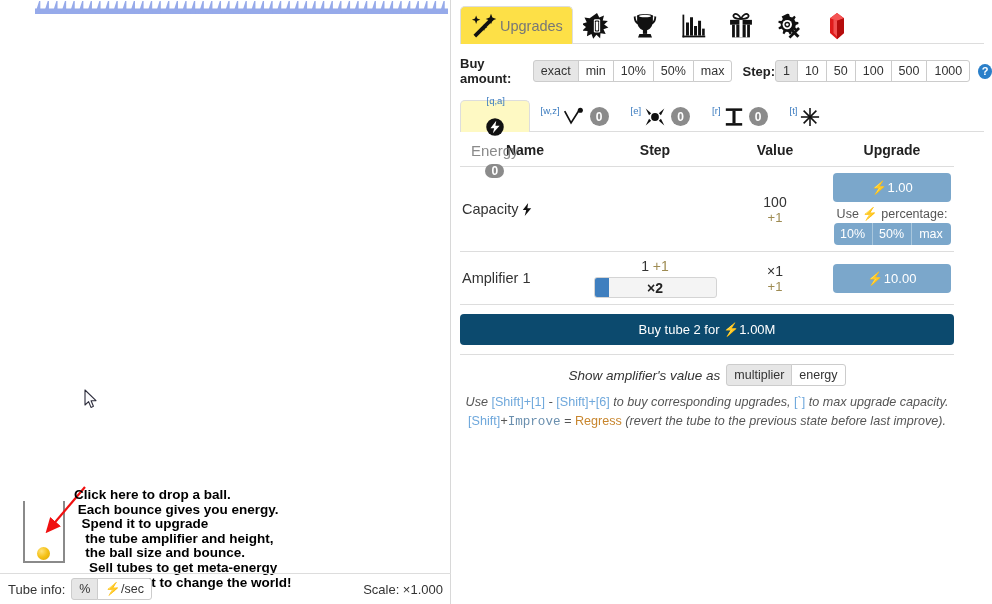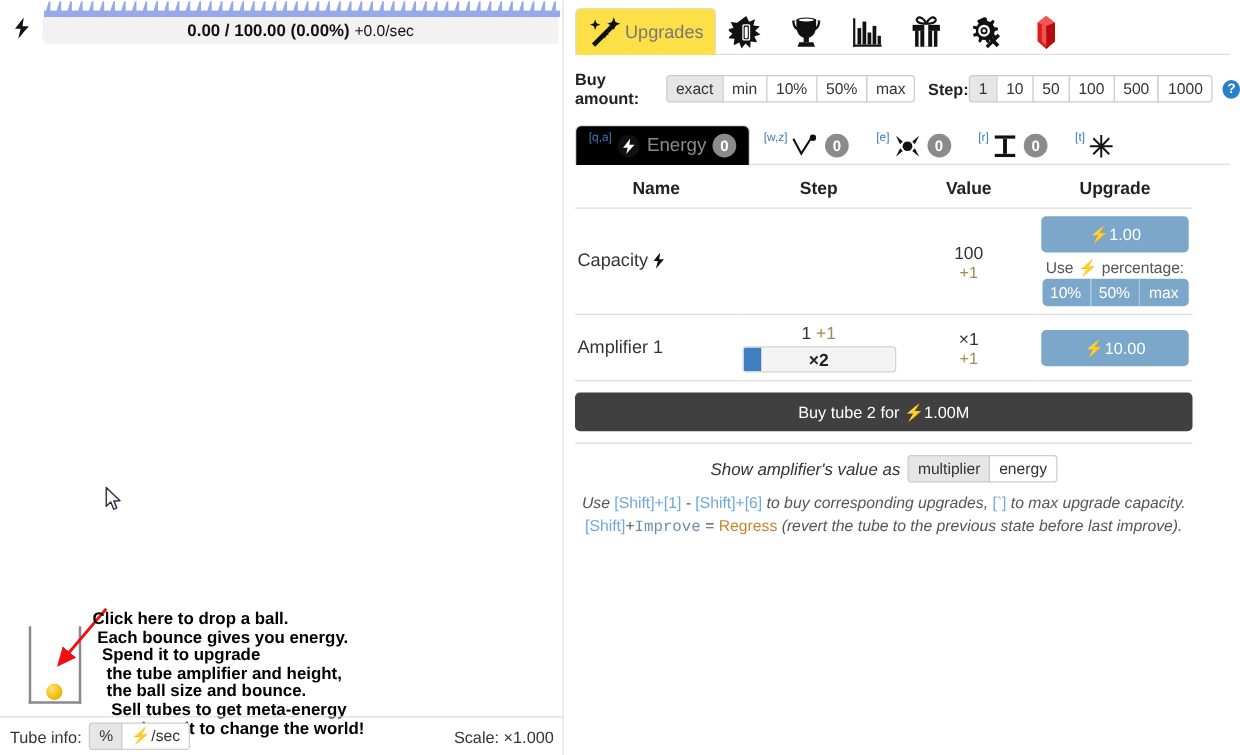--- a/index.html
+++ b/index.html
@@ -190,21 +190,21 @@
     height: 32px;
     padding: 0 10px;
     border: 1px solid transparent;
     border-bottom: none;
     border-radius: 5px 5px 0 0;
     cursor: pointer;
     position: relative; top: 1px;
     font-size: 15px;
     color: #8a8a8a;
   }
-  .stab.active { border-color: #ddd; background: #000000; }
+  .stab.active { border-color: #ddd; background: #fef9c3; flex-direction: column; }
   .stab .key {
     font-size: 9.5px; color: #3a7bbf;
     position: relative; top: -6px; margin-right: -2px;
   }
   .stab .sico { display: inline-flex; align-items: center; justify-content: center; }
   .badge {
     display: inline-flex; align-items: center; justify-content: center;
     min-width: 19px; height: 19px; padding: 0 5px;
     border-radius: 10px;
     background: #8b8b8b;
@@ -290,21 +290,21 @@
     width: 39px;
     cursor: pointer;
   }
   .pct-btn:first-child { border-radius: 4px 0 0 4px; }
   .pct-btn:last-child { border-radius: 0 4px 4px 0; border-right: none; }
 
   #buy-tube-btn {
     display: block;
     width: 494px;
     margin: 9px 0 0 9px;
-    background: #404040;
+    background: #0c4a6e;
     border: none; border-radius: 4px;
     color: #fff; font-size: 13px;
     font-family: "Liberation Sans", sans-serif;
     padding: 8px 4px;
     cursor: pointer;
   }
   #tbl-divider { width: 494px; margin: 9px 0 0 9px; border-bottom: 1px solid #ddd; }
 
   
   #hints { width: 494px; margin: 9px 0 0 9px; text-align: center; }
@@ -331,30 +331,20 @@
 
     <div id="saw-wrap">
       <svg width="413" height="14" viewBox="0 0 413 14" xmlns="http://www.w3.org/2000/svg">
         <g id="saw-g">
             <rect x="0" y="8.5" width="413" height="5.5" fill="#96aaea"></rect>
             <path d="M0.00,14 L4.13,1 L5.33,1 L5.33,14 Z M8.60,14 L12.73,1 L13.94,1 L13.94,14 Z M17.21,14 L21.34,1 L22.54,1 L22.54,14 Z M25.81,14 L29.94,1 L31.15,1 L31.15,14 Z M34.42,14 L38.55,1 L39.75,1 L39.75,14 Z M43.02,14 L47.15,1 L48.36,1 L48.36,14 Z M51.63,14 L55.76,1 L56.96,1 L56.96,14 Z M60.23,14 L64.36,1 L65.56,1 L65.56,14 Z M68.83,14 L72.96,1 L74.17,1 L74.17,14 Z M77.44,14 L81.57,1 L82.77,1 L82.77,14 Z M86.04,14 L90.17,1 L91.38,1 L91.38,14 Z M94.65,14 L98.78,1 L99.98,1 L99.98,14 Z M103.25,14 L107.38,1 L108.58,1 L108.58,14 Z M111.85,14 L115.98,1 L117.19,1 L117.19,14 Z M120.46,14 L124.59,1 L125.79,1 L125.79,14 Z M129.06,14 L133.19,1 L134.40,1 L134.40,14 Z M137.67,14 L141.80,1 L143.00,1 L143.00,14 Z M146.27,14 L150.40,1 L151.61,1 L151.61,14 Z M154.88,14 L159.00,1 L160.21,1 L160.21,14 Z M163.48,14 L167.61,1 L168.81,1 L168.81,14 Z M172.08,14 L176.21,1 L177.42,1 L177.42,14 Z M180.69,14 L184.82,1 L186.02,1 L186.02,14 Z M189.29,14 L193.42,1 L194.63,1 L194.63,14 Z M197.90,14 L202.03,1 L203.23,1 L203.23,14 Z M206.50,14 L210.63,1 L211.83,1 L211.83,14 Z M215.10,14 L219.23,1 L220.44,1 L220.44,14 Z M223.71,14 L227.84,1 L229.04,1 L229.04,14 Z M232.31,14 L236.44,1 L237.65,1 L237.65,14 Z M240.92,14 L245.05,1 L246.25,1 L246.25,14 Z M249.52,14 L253.65,1 L254.86,1 L254.86,14 Z M258.13,14 L262.25,1 L263.46,1 L263.46,14 Z M266.73,14 L270.86,1 L272.06,1 L272.06,14 Z M275.33,14 L279.46,1 L280.67,1 L280.67,14 Z M283.94,14 L288.07,1 L289.27,1 L289.27,14 Z M292.54,14 L296.67,1 L297.88,1 L297.88,14 Z M301.15,14 L305.28,1 L306.48,1 L306.48,14 Z M309.75,14 L313.88,1 L315.08,1 L315.08,14 Z M318.35,14 L322.48,1 L323.69,1 L323.69,14 Z M326.96,14 L331.09,1 L332.29,1 L332.29,14 Z M335.56,14 L339.69,1 L340.90,1 L340.90,14 Z M344.17,14 L348.30,1 L349.50,1 L349.50,14 Z M352.77,14 L356.90,1 L358.11,1 L358.11,14 Z M361.38,14 L365.50,1 L366.71,1 L366.71,14 Z M369.98,14 L374.11,1 L375.31,1 L375.31,14 Z M378.58,14 L382.71,1 L383.92,1 L383.92,14 Z M387.19,14 L391.32,1 L392.52,1 L392.52,14 Z M395.79,14 L399.92,1 L401.13,1 L401.13,14 Z M404.40,14 L408.53,1 L409.73,1 L409.73,14 Z " fill="#96aaea"></path>
           </g>
       </svg>
     </div>
 
-    <div id="energy-row">
-      <div id="bolt-left">
-        <svg width="13" height="17" viewBox="0 0 13 17">
-            <polygon points="8,0 1,9 5.5,9 3.5,17 12,7 7,7" fill="#111"></polygon>
-          </svg>
-      </div>
-      <div id="energy-bar">
-        <div id="energy-text"><b>0.00</b><b> / </b><b>100.00</b><b>&nbsp;</b><b>(0.00%)</b><span>&nbsp;</span><span id="energy-rate">+0.0/sec</span></div>
-      </div>
-    </div>
 
     <div id="tube-area">
       <div id="tube"></div>
       <div id="ball"></div>
 
       <svg id="arrow-svg" viewBox="0 0 50 65" xmlns="http://www.w3.org/2000/svg">
         <defs>
           <marker id="ah" markerWidth="7" markerHeight="7" refX="3.2" refY="3.2" orient="auto">
             <path d="M0,0 L7,3.2 L0,6.4 z" fill="#f01010"></path>
           </marker>

